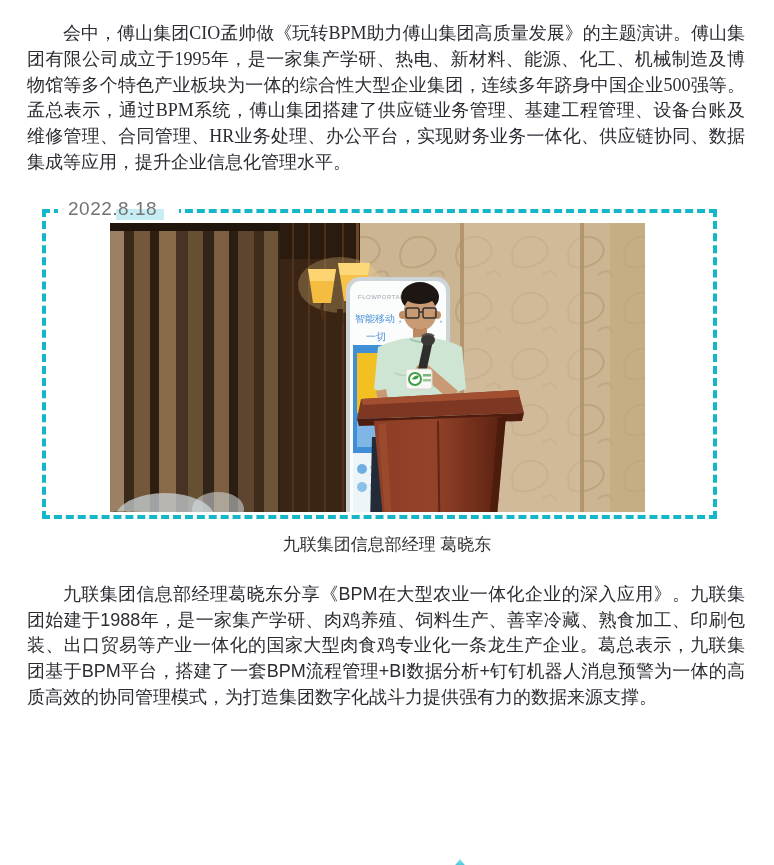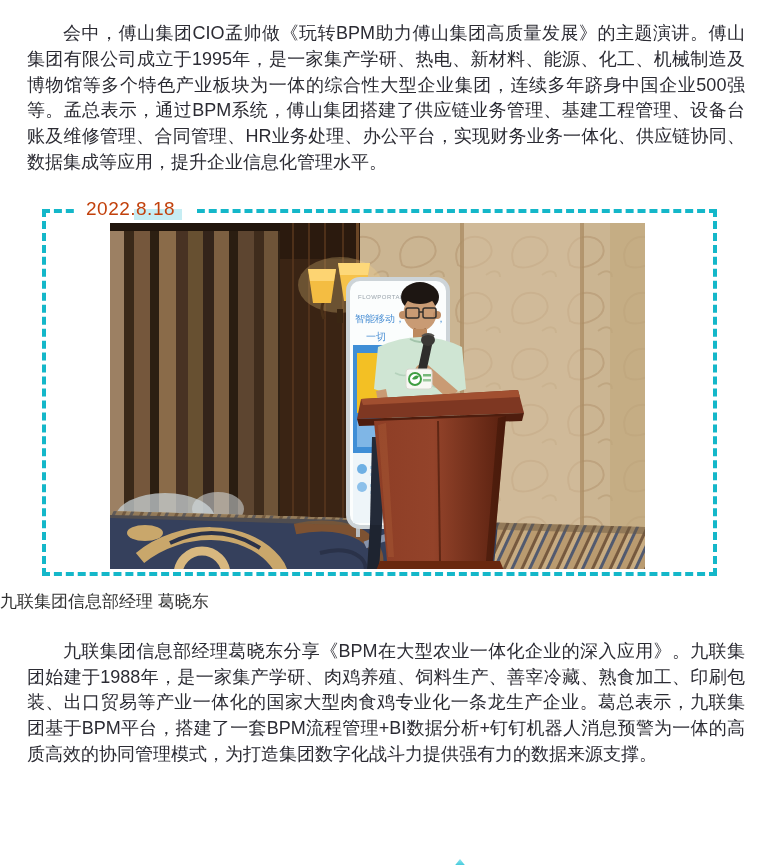--- a/index.html
+++ b/index.html
@@ -7,44 +7,44 @@
   body {
     width:774px; height:865px; position:relative; overflow:hidden;
     font-family:"Liberation Sans", sans-serif;
   }
   .para {
     margin:0 29px 0 27px;
     font-size:18px; line-height:25.8px; color:#2b2b33;
     text-align:justify; text-justify:inter-ideograph;
     text-indent:2em;
   }
-  .para1 { padding-top:21px; }
+  .para1 { padding-top:21px;font-family:Liberation Serif, serif; }
   .para2 { margin-top:26px; }
   .photo-frame {
     position:relative;
     width:675px; margin:33px 0 0 42px;
     border:4px dashed #14b7c9;
     padding:10px 64px 3px 64px;
   }
   .photo-date {
-    position:absolute; top:-16px; left:30px; z-index:2;
+    position:absolute; top:-16px; left:12px; z-index:2;
     background:#ffffff; padding:0 22px 0 10px;
-    font-size:19px; color:#c2410c; letter-spacing:0.5px;
+    font-size:19px; color:#737373; letter-spacing:0.5px;
     line-height:24px;
   }
   .date-text { position:relative; z-index:1; }
   .date-hl {
     position:absolute; z-index:0;
     left:58px; top:12px; width:48px; height:11px;
     background:#c6edf3;
   }
-  .photo-wrap { width:535px; height:346px; overflow:hidden; background:#c2410c; }
+  .photo-wrap { width:535px; height:289px; overflow:hidden; background:#c2410c; }
   .photo-caption {
     margin-top:14px;
-    font-size:17px; color:#323232;
+    text-align:center; font-size:17px; color:#323232;
   }
   .bottom-triangle { position:absolute; left:452px; top:855px; width:16px; height:10px; }
 </style>
 </head>
 <body>
 
 <p class="para para1">会中，傅山集团CIO孟帅做《玩转BPM助力傅山集团高质量发展》的主题演讲。傅山集团有限公司成立于1995年，是一家集产学研、热电、新材料、能源、化工、机械制造及博物馆等多个特色产业板块为一体的综合性大型企业集团，连续多年跻身中国企业500强等。孟总表示，通过BPM系统，傅山集团搭建了供应链业务管理、基建工程管理、设备台账及维修管理、合同管理、HR业务处理、办公平台，实现财务业务一体化、供应链协同、数据集成等应用，提升企业信息化管理水平。</p>
 
 <div class="photo-frame">
   <div class="photo-date">

